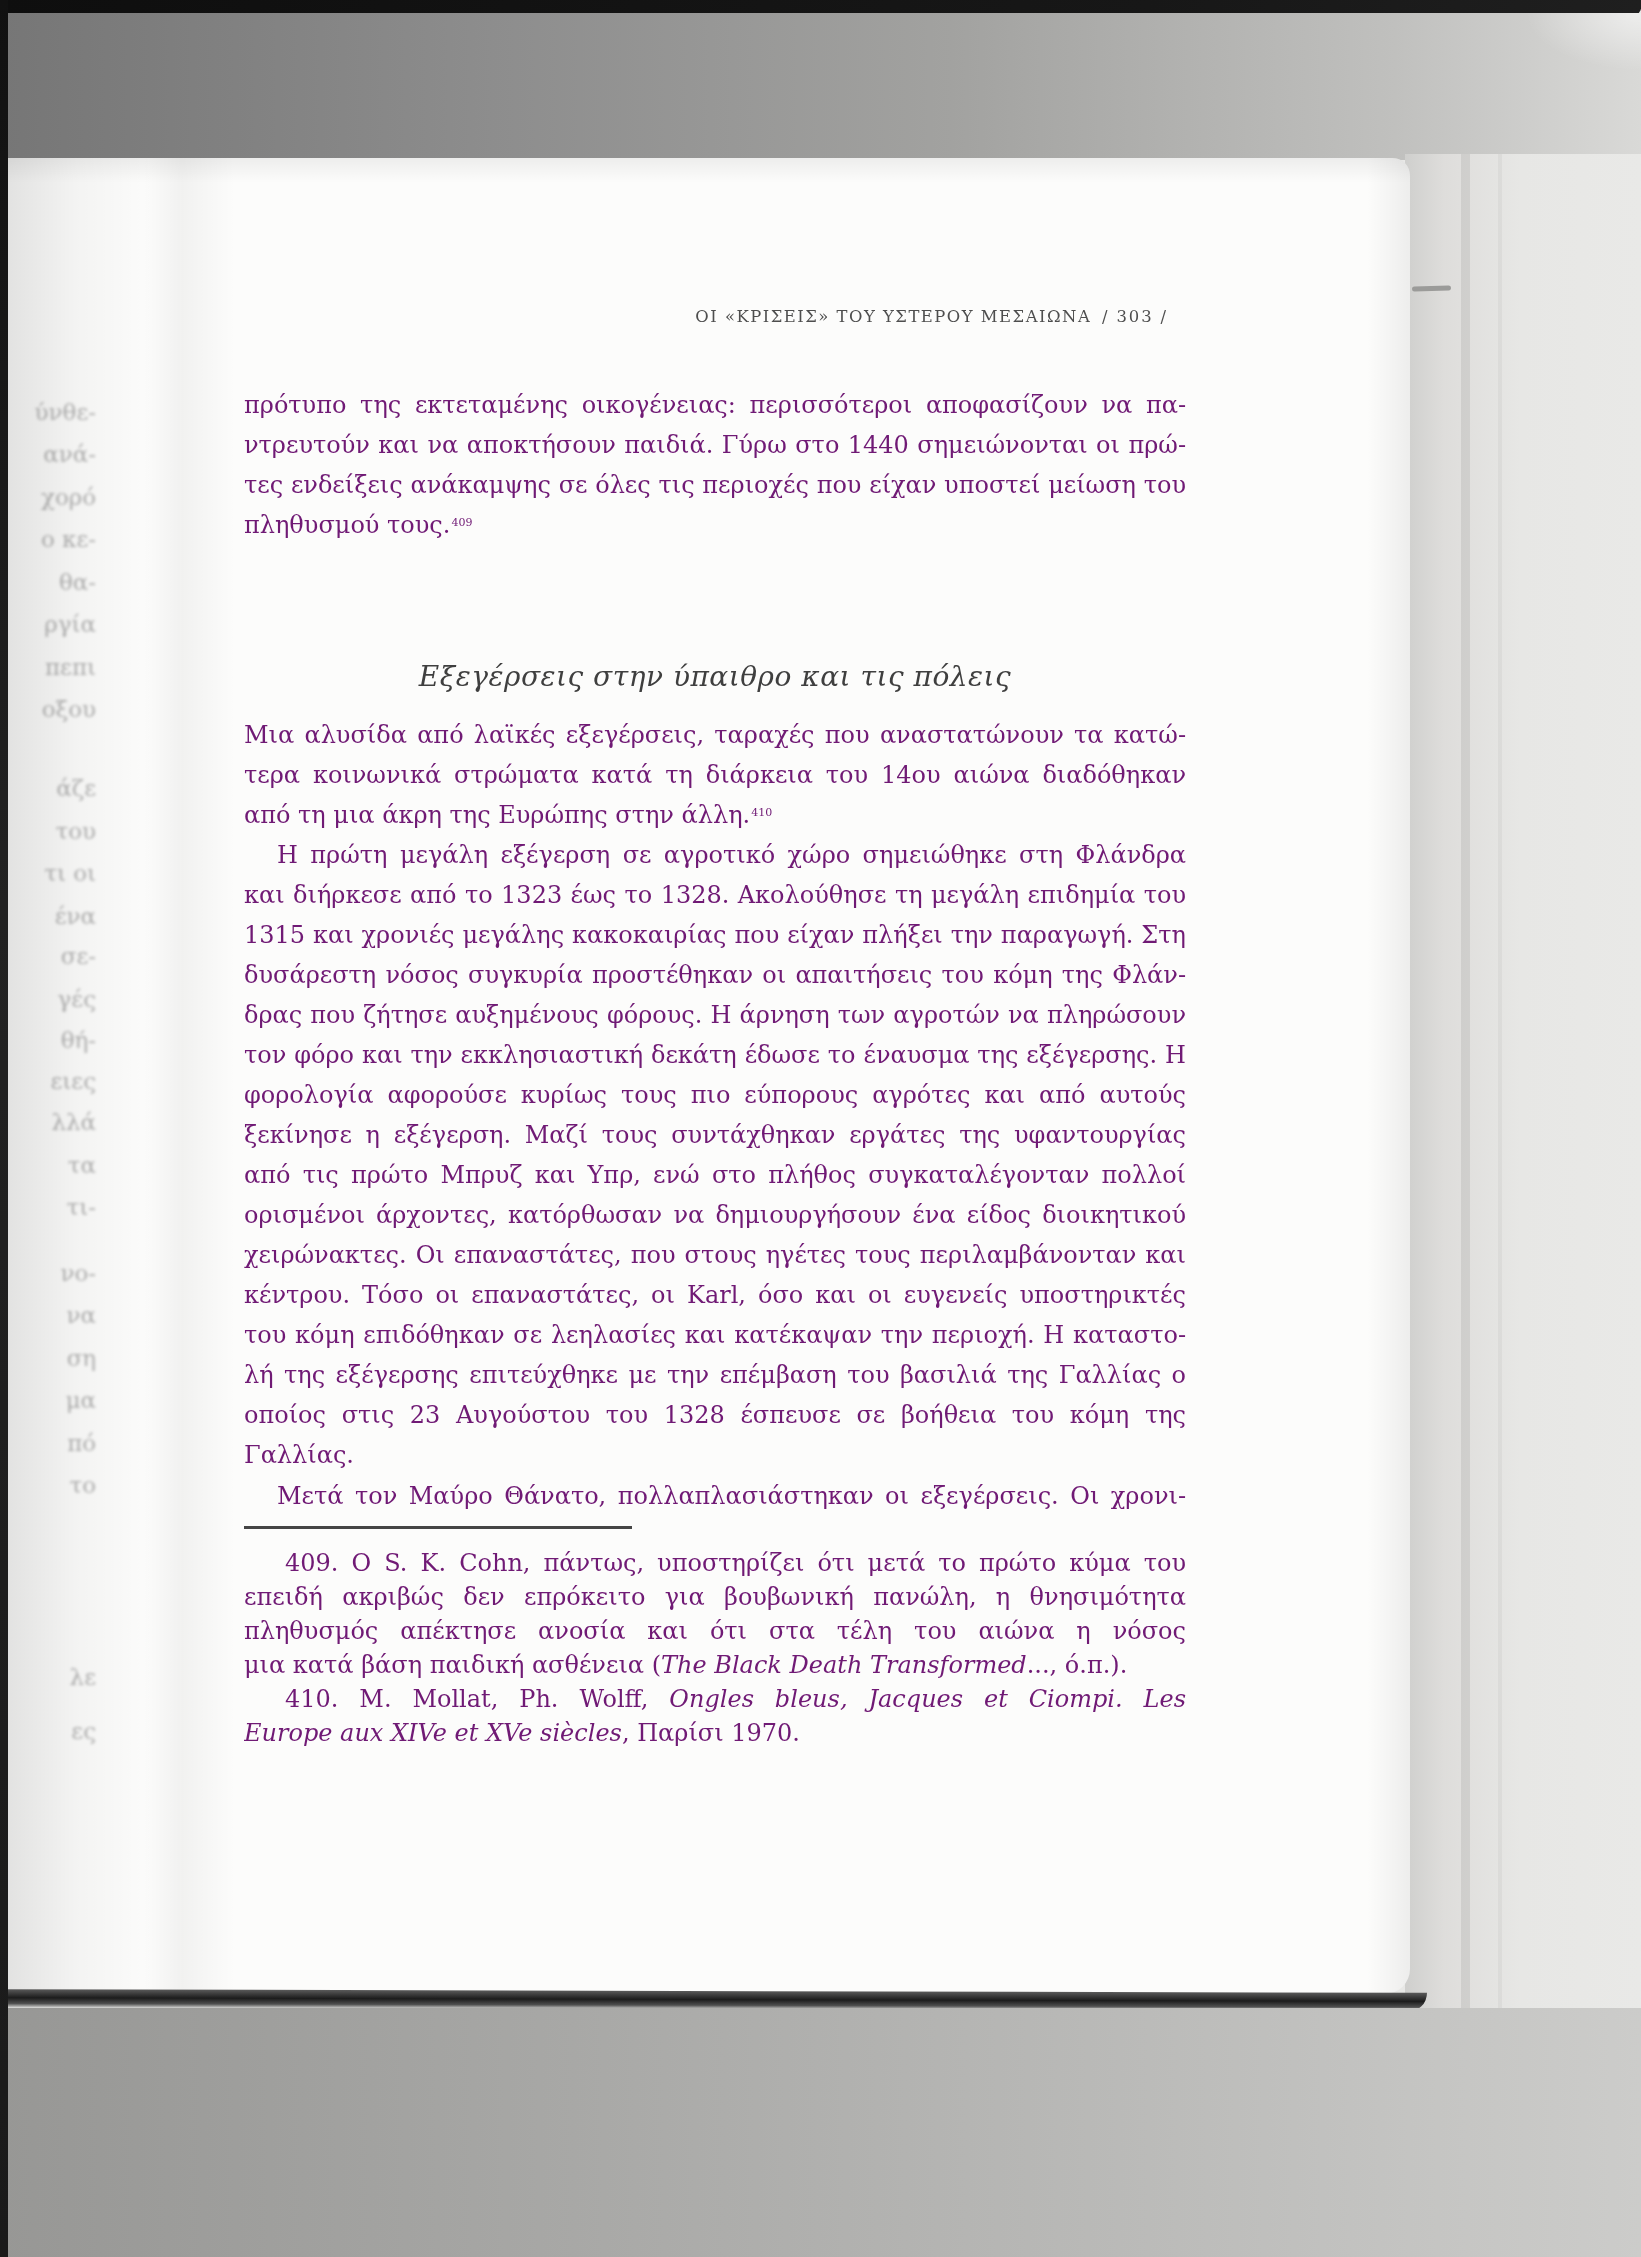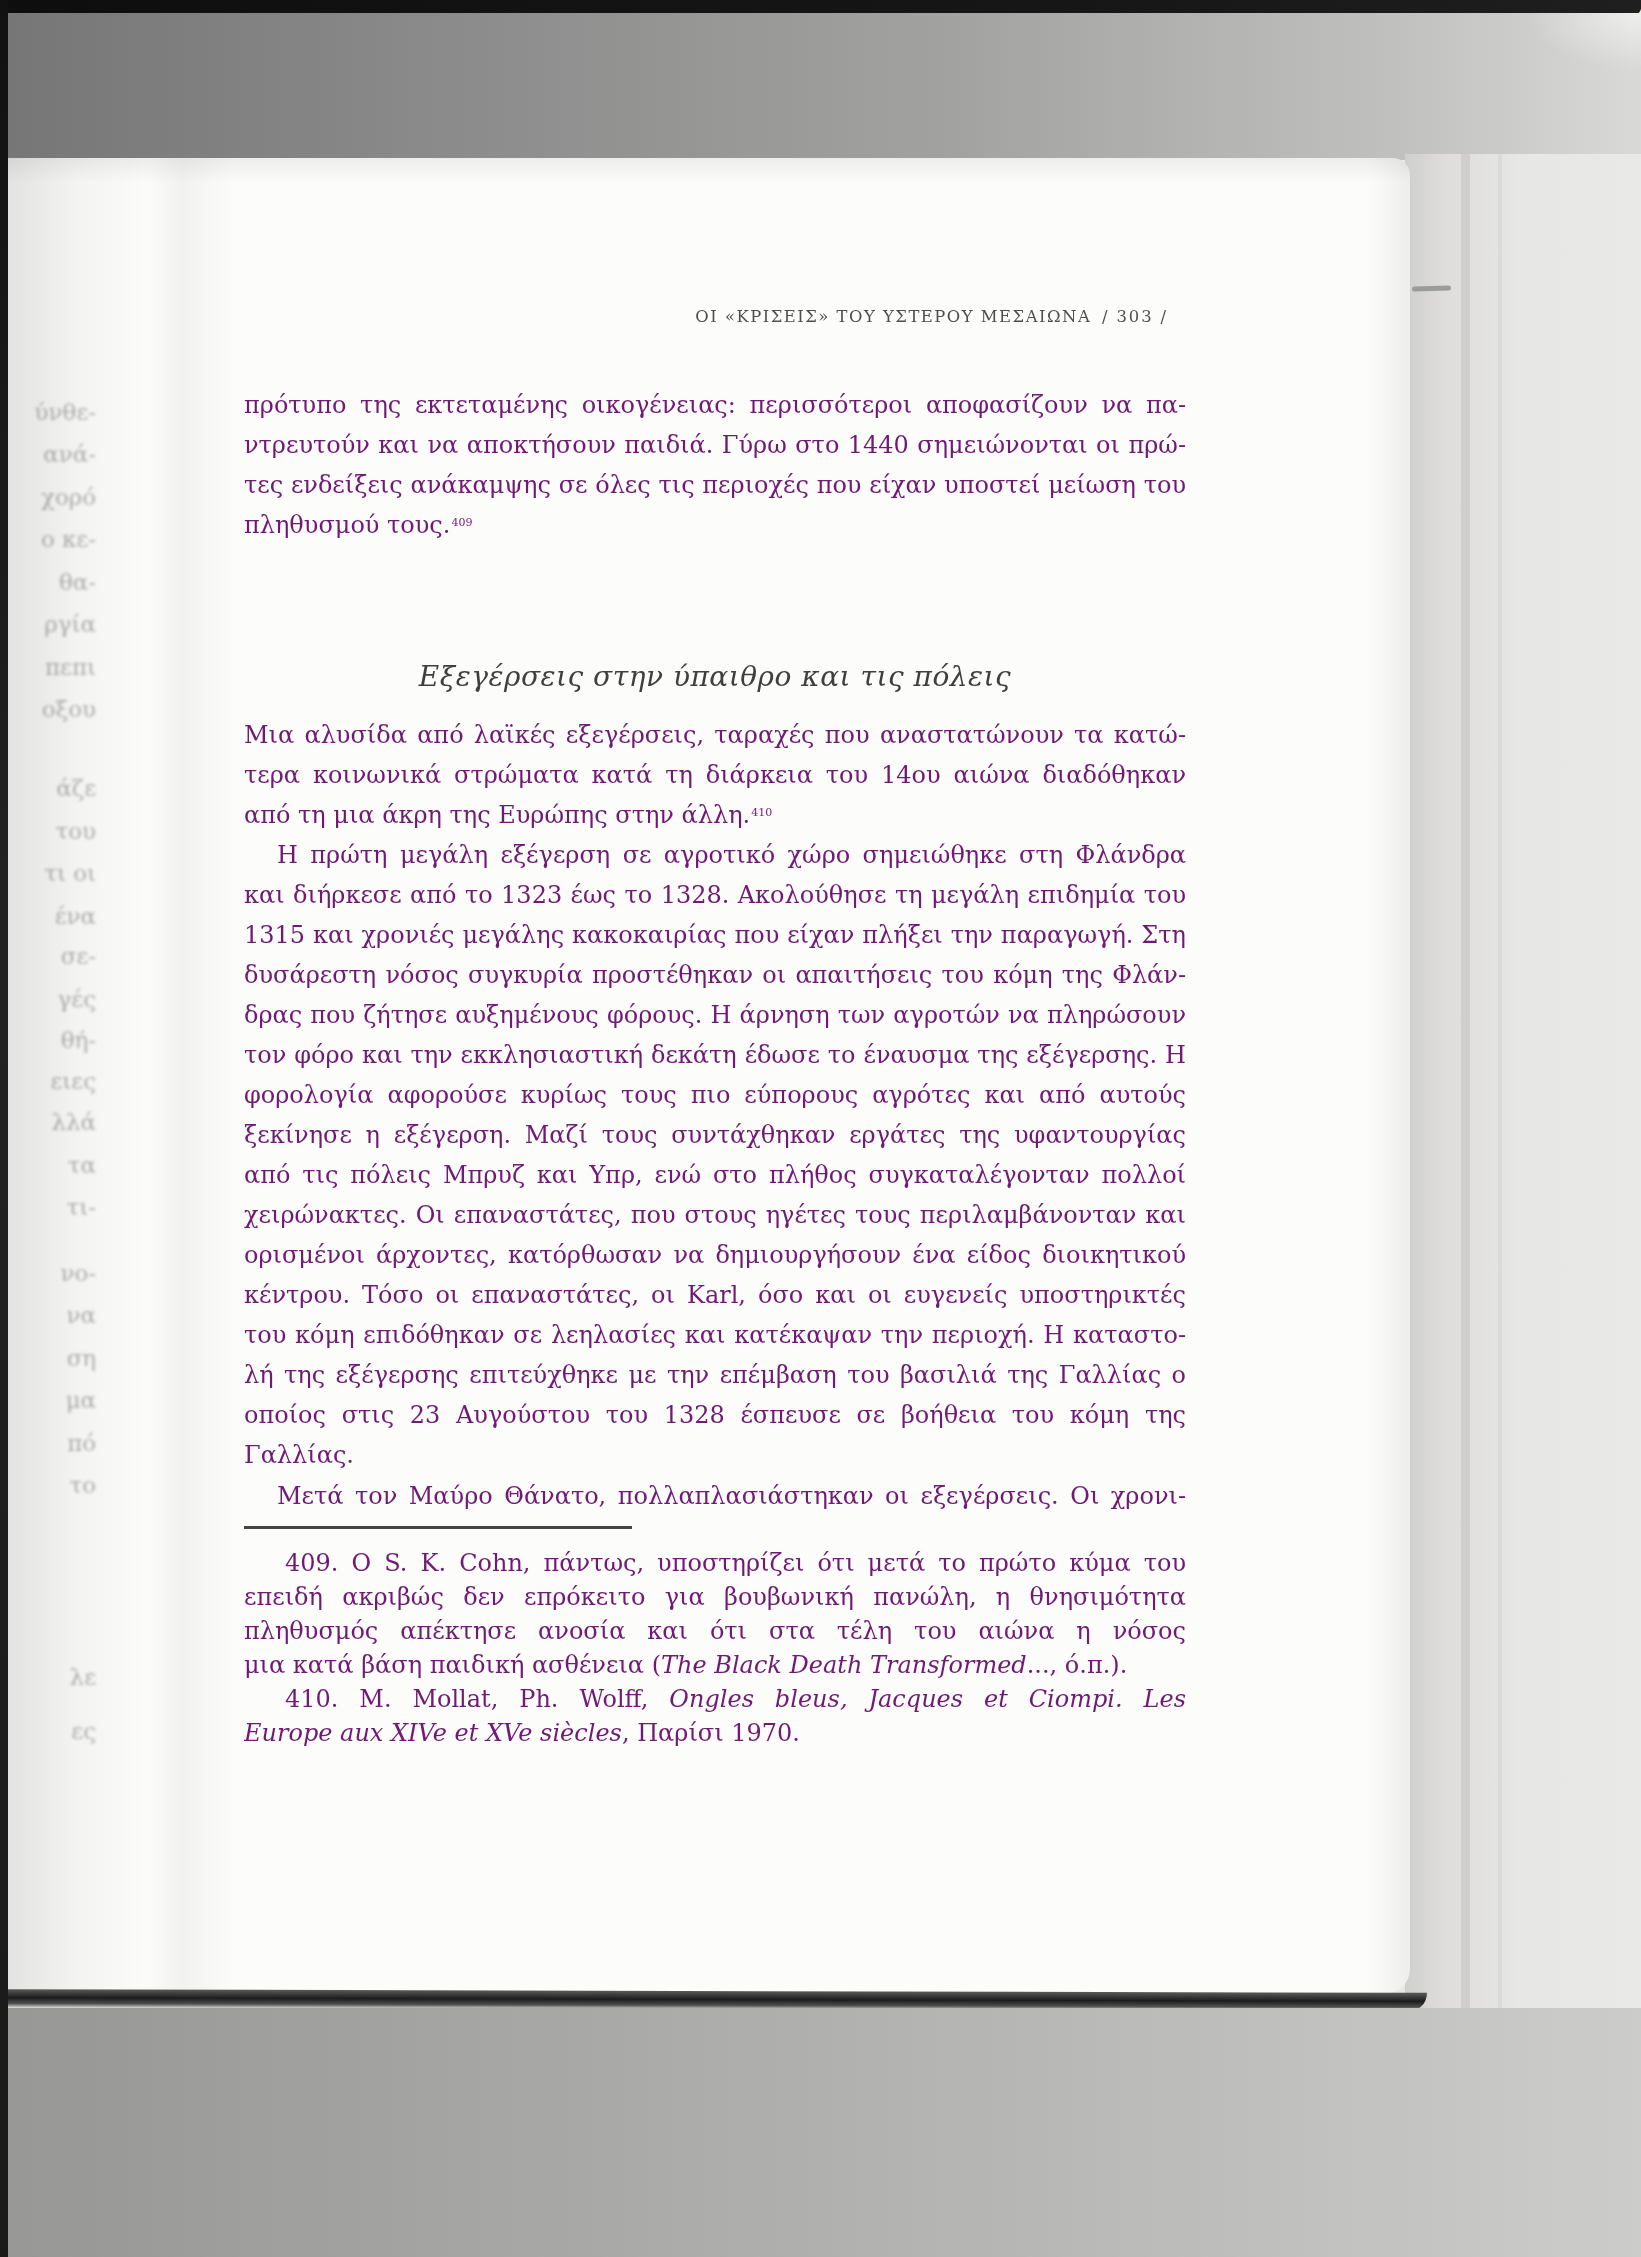--- a/index.html
+++ b/index.html
@@ -167,23 +167,23 @@
 
   <div class="textblock body-para p3">
       <div class="tline ind"><span>Η πρώτη μεγάλη εξέγερση σε αγροτικό χώρο σημειώθηκε στη Φλάνδρα</span></div>
       <div class="tline"><span>και διήρκεσε από το 1323 έως το 1328. Ακολούθησε τη μεγάλη επιδημία του</span></div>
       <div class="tline"><span>1315 και χρονιές μεγάλης κακοκαιρίας που είχαν πλήξει την παραγωγή. Στη</span></div>
       <div class="tline"><span>δυσάρεστη νόσος συγκυρία προστέθηκαν οι απαιτήσεις του κόμη της Φλάν-</span></div>
       <div class="tline"><span>δρας που ζήτησε αυξημένους φόρους. Η άρνηση των αγροτών να πληρώσουν</span></div>
       <div class="tline"><span>τον φόρο και την εκκλησιαστική δεκάτη έδωσε το έναυσμα της εξέγερσης. Η</span></div>
       <div class="tline"><span>φορολογία αφορούσε κυρίως τους πιο εύπορους αγρότες και από αυτούς</span></div>
       <div class="tline"><span>ξεκίνησε η εξέγερση. Μαζί τους συντάχθηκαν εργάτες της υφαντουργίας</span></div>
-      <div class="tline"><span>από τις πόλεις Μπρυζ και Υπρ, ενώ στο πλήθος συγκαταλέγονταν πολλοί</span></div>
+      <div class="tline"><span>από τις πρώτο Μπρυζ και Υπρ, ενώ στο πλήθος συγκαταλέγονταν πολλοί</span></div>
+      <div class="tline"><span>ορισμένοι άρχοντες, κατόρθωσαν να δημιουργήσουν ένα είδος διοικητικού</span></div>
       <div class="tline"><span>χειρώνακτες. Οι επαναστάτες, που στους ηγέτες τους περιλαμβάνονταν και</span></div>
-      <div class="tline"><span>ορισμένοι άρχοντες, κατόρθωσαν να δημιουργήσουν ένα είδος διοικητικού</span></div>
       <div class="tline"><span>κέντρου. Τόσο οι επαναστάτες, οι Karl, όσο και οι ευγενείς υποστηρικτές</span></div>
       <div class="tline"><span>του κόμη επιδόθηκαν σε λεηλασίες και κατέκαψαν την περιοχή. Η καταστο-</span></div>
       <div class="tline"><span>λή της εξέγερσης επιτεύχθηκε με την επέμβαση του βασιλιά της Γαλλίας ο</span></div>
       <div class="tline"><span>οποίος στις 23 Αυγούστου του 1328 έσπευσε σε βοήθεια του κόμη της</span></div>
       <div class="tline last"><span>Γαλλίας.</span></div>
     </div>
 
   <div class="textblock body-para p4">
       <div class="tline ind"><span>Μετά τον Μαύρο Θάνατο, πολλαπλασιάστηκαν οι εξεγέρσεις. Οι χρονι-</span></div>
     </div>

